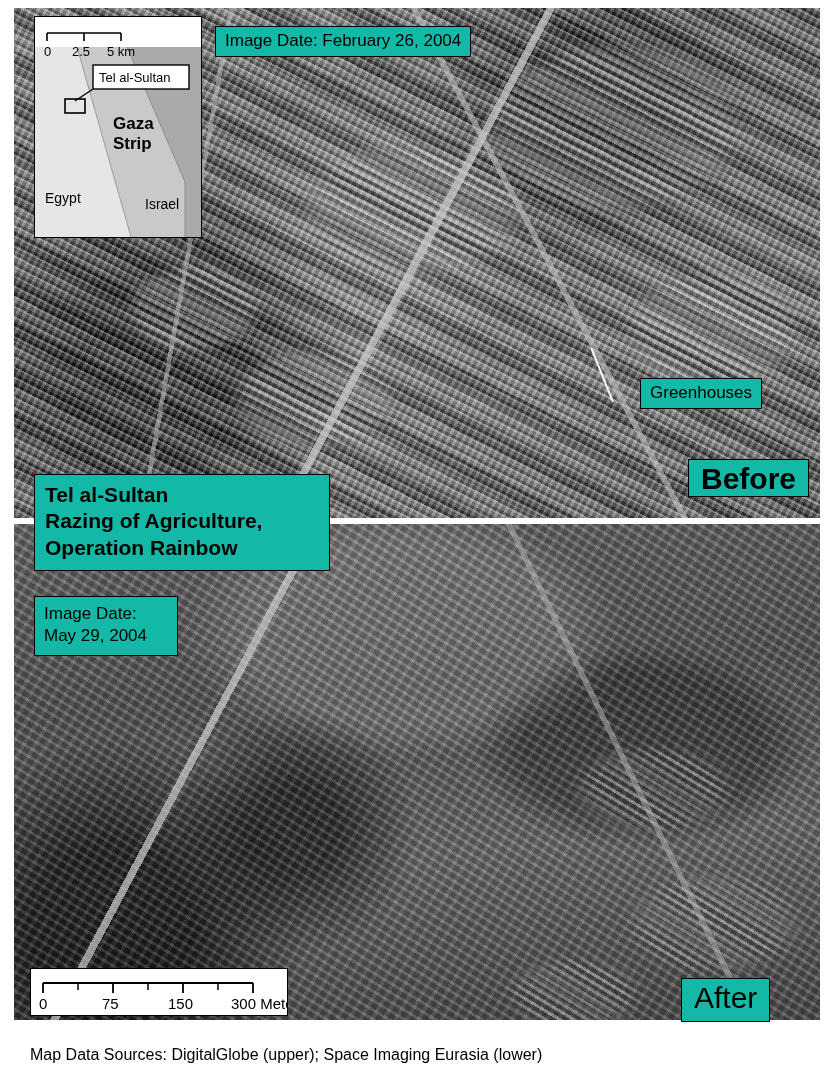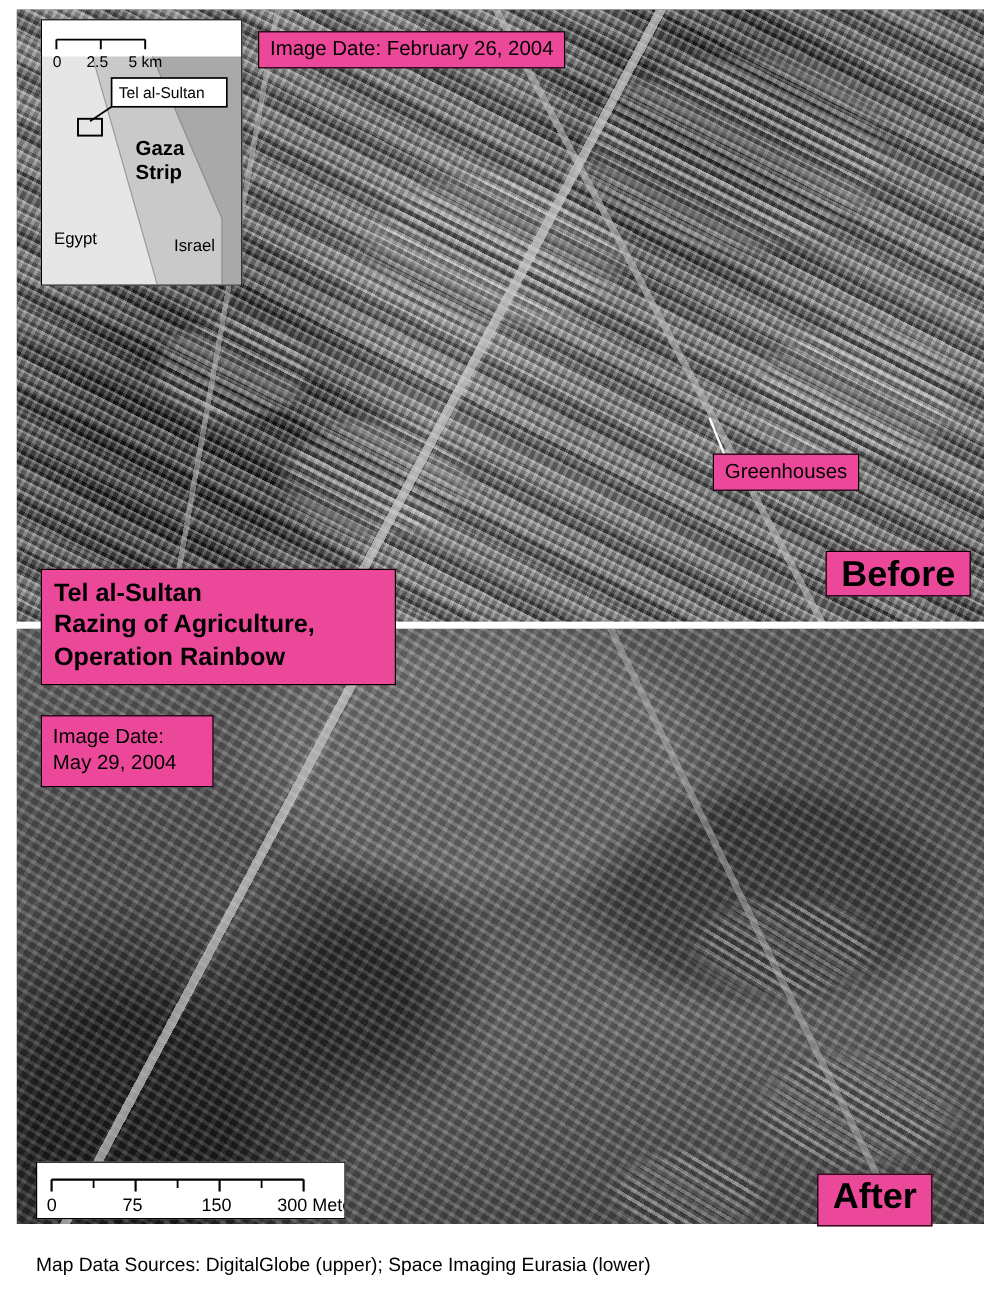--- a/index.html
+++ b/index.html
@@ -122,55 +122,55 @@
     left: 14px;
     top: 518px;
     width: 806px;
     height: 6px;
     background: #ffffff;
   }
 
   
   .label-box {
     position: absolute;
-    background: #ec4899;
+    background: #14b8a6;
     border: 1.5px solid #000000;
     color: #000000;
     box-sizing: border-box;
   }
   .label-plain {
     font-size: 17px;
     padding: 4px 9px 5px;
     line-height: 1.15;
     white-space: pre-line;
   }
 
   #date-before { left: 215px; top: 26px; }
-  #greenhouses-label { left: 594px; top: 378px; font-size: 17px; }
+  #greenhouses-label { left: 640px; top: 378px; font-size: 17px; }
   .greenhouse-leader {
     position: absolute;
     left: 598px;
     top: 336px;
     width: 2px;
     height: 58px;
     background: #ffffff;
     transform: rotate(-22deg);
     transform-origin: bottom center;
   }
 
   #before-tag {
     left: 688px; top: 459px;
     font-size: 30px;
     font-weight: bold;
     padding: 2px 12px 0;
   }
   #after-tag {
     left: 681px; top: 978px;
     font-size: 30px;
-    font-weight: bold;
+    font-weight: normal;
     padding: 2px 12px 6px;
     text-align: right;
   }
 
   #main-title {
     left: 34px; top: 474px;
     width: 296px;
     font-size: 21px;
     font-weight: bold;
     line-height: 1.26;

